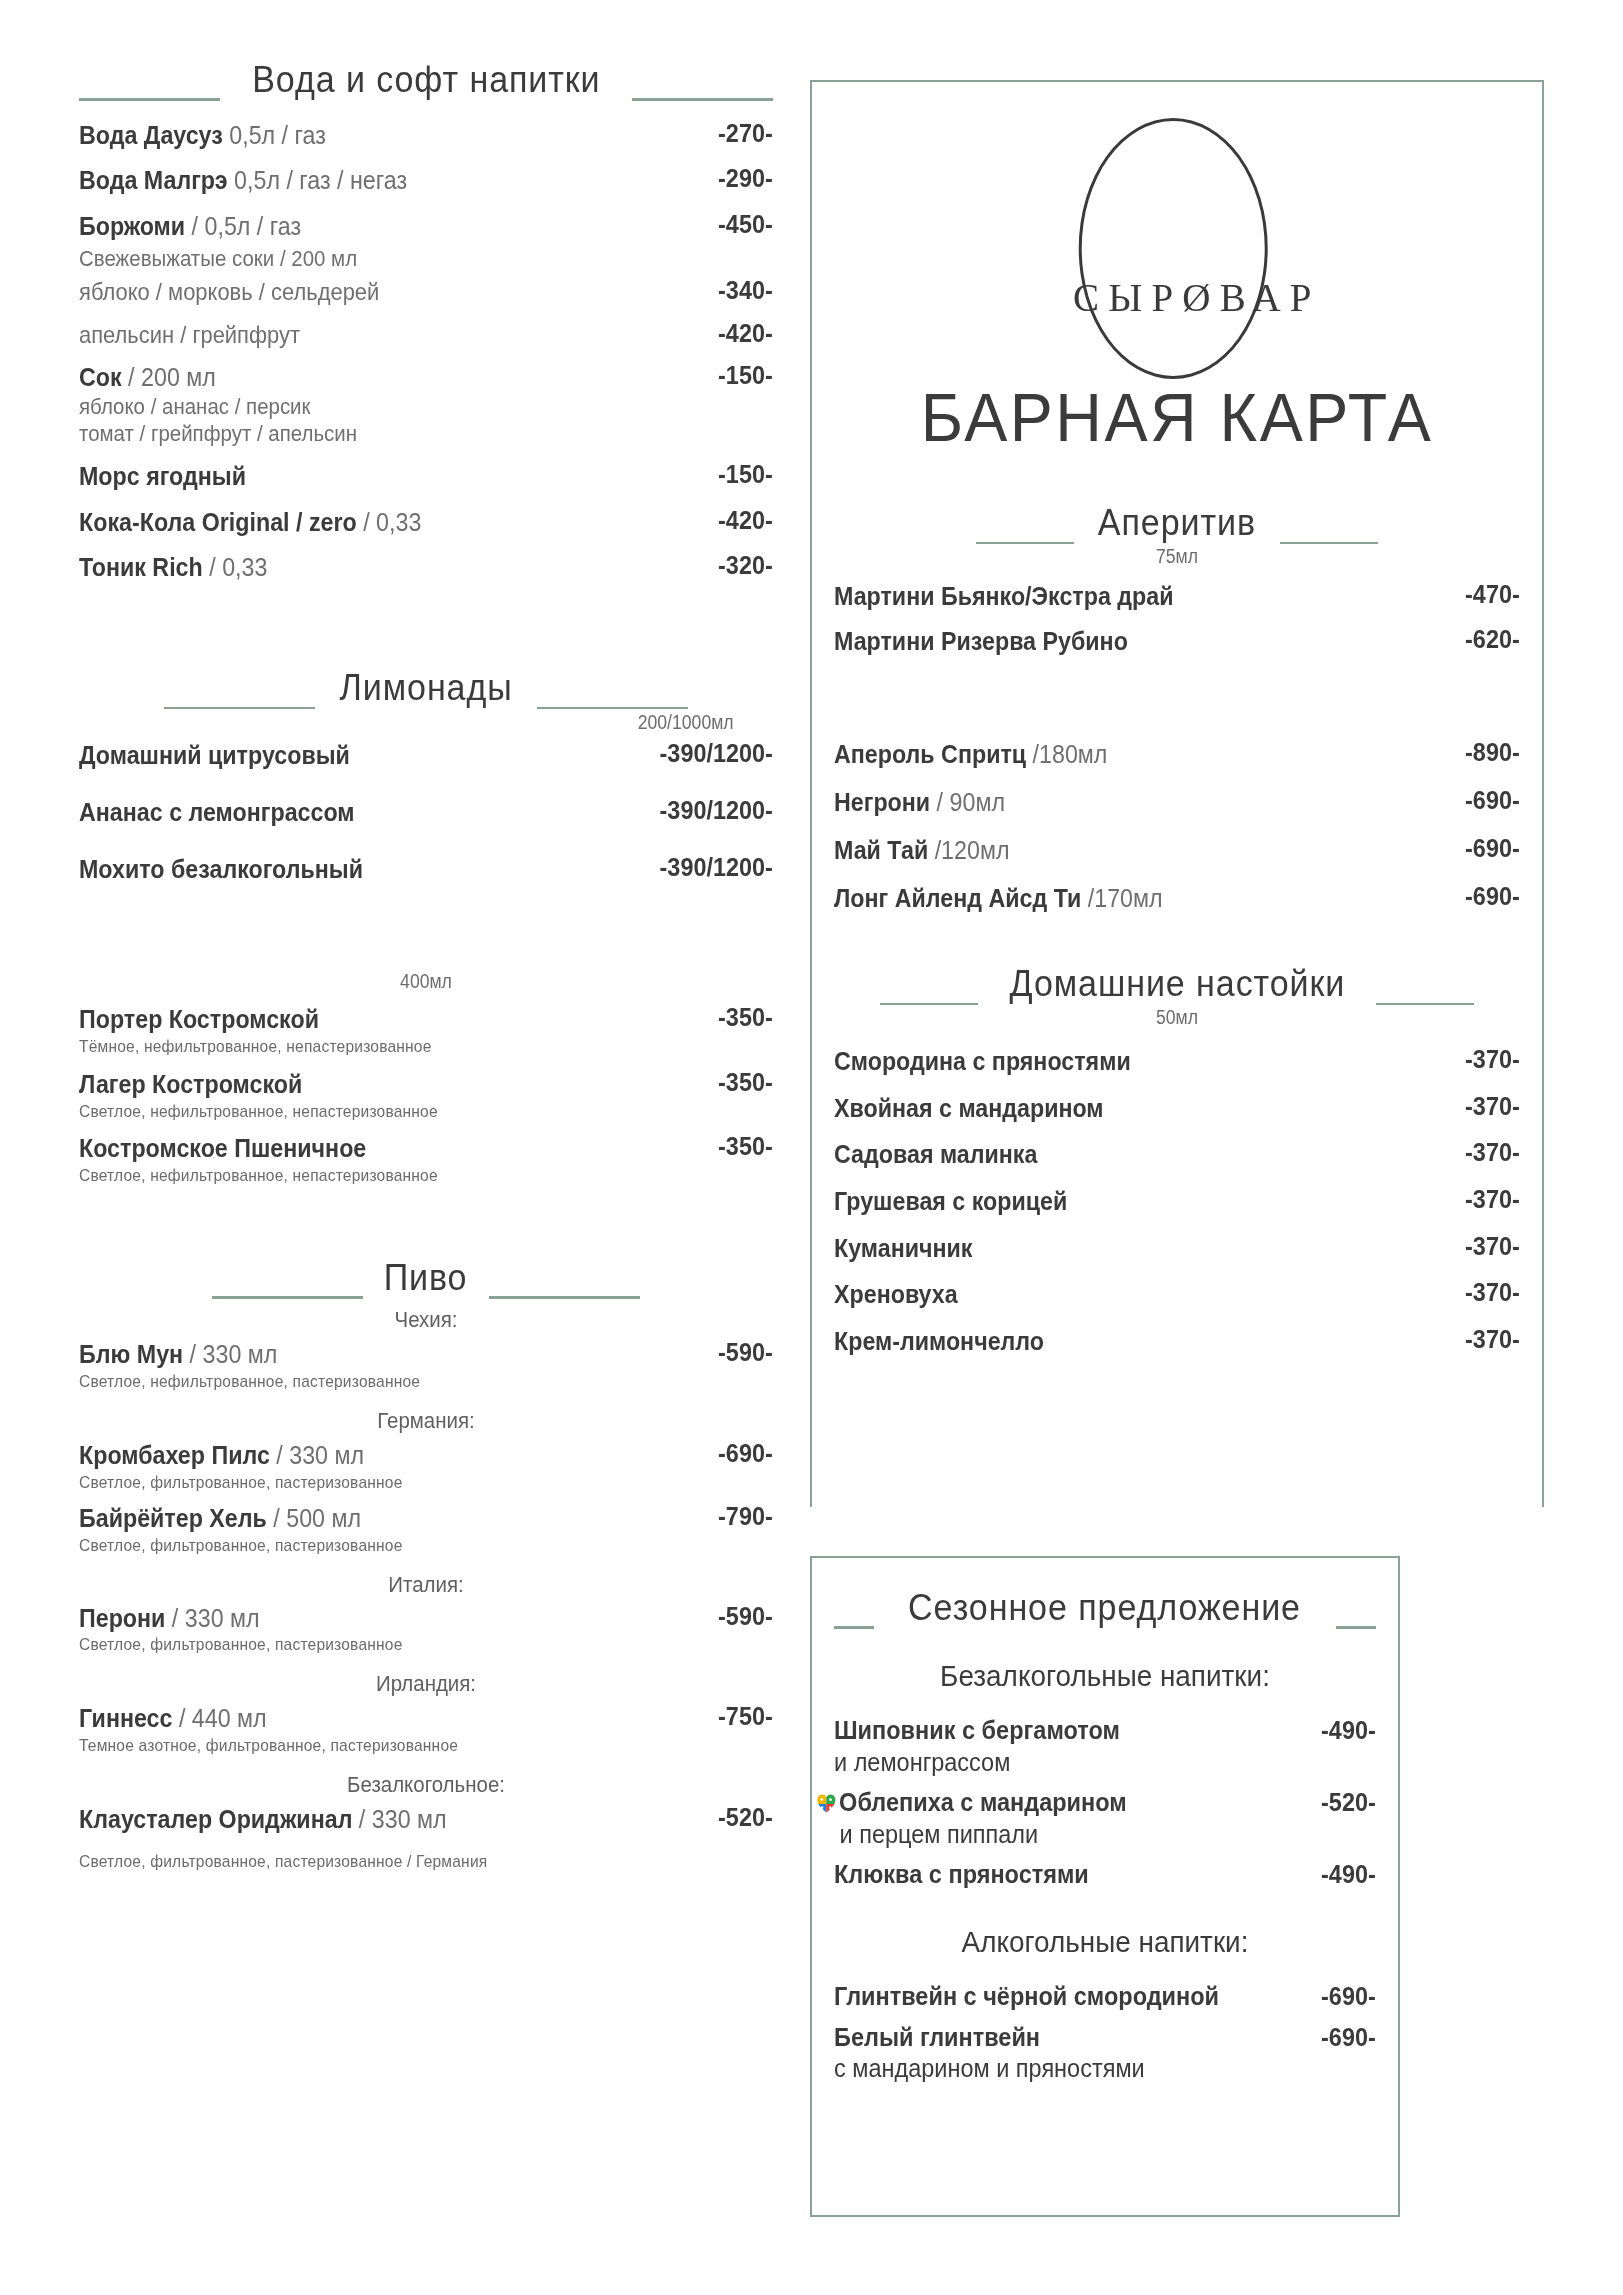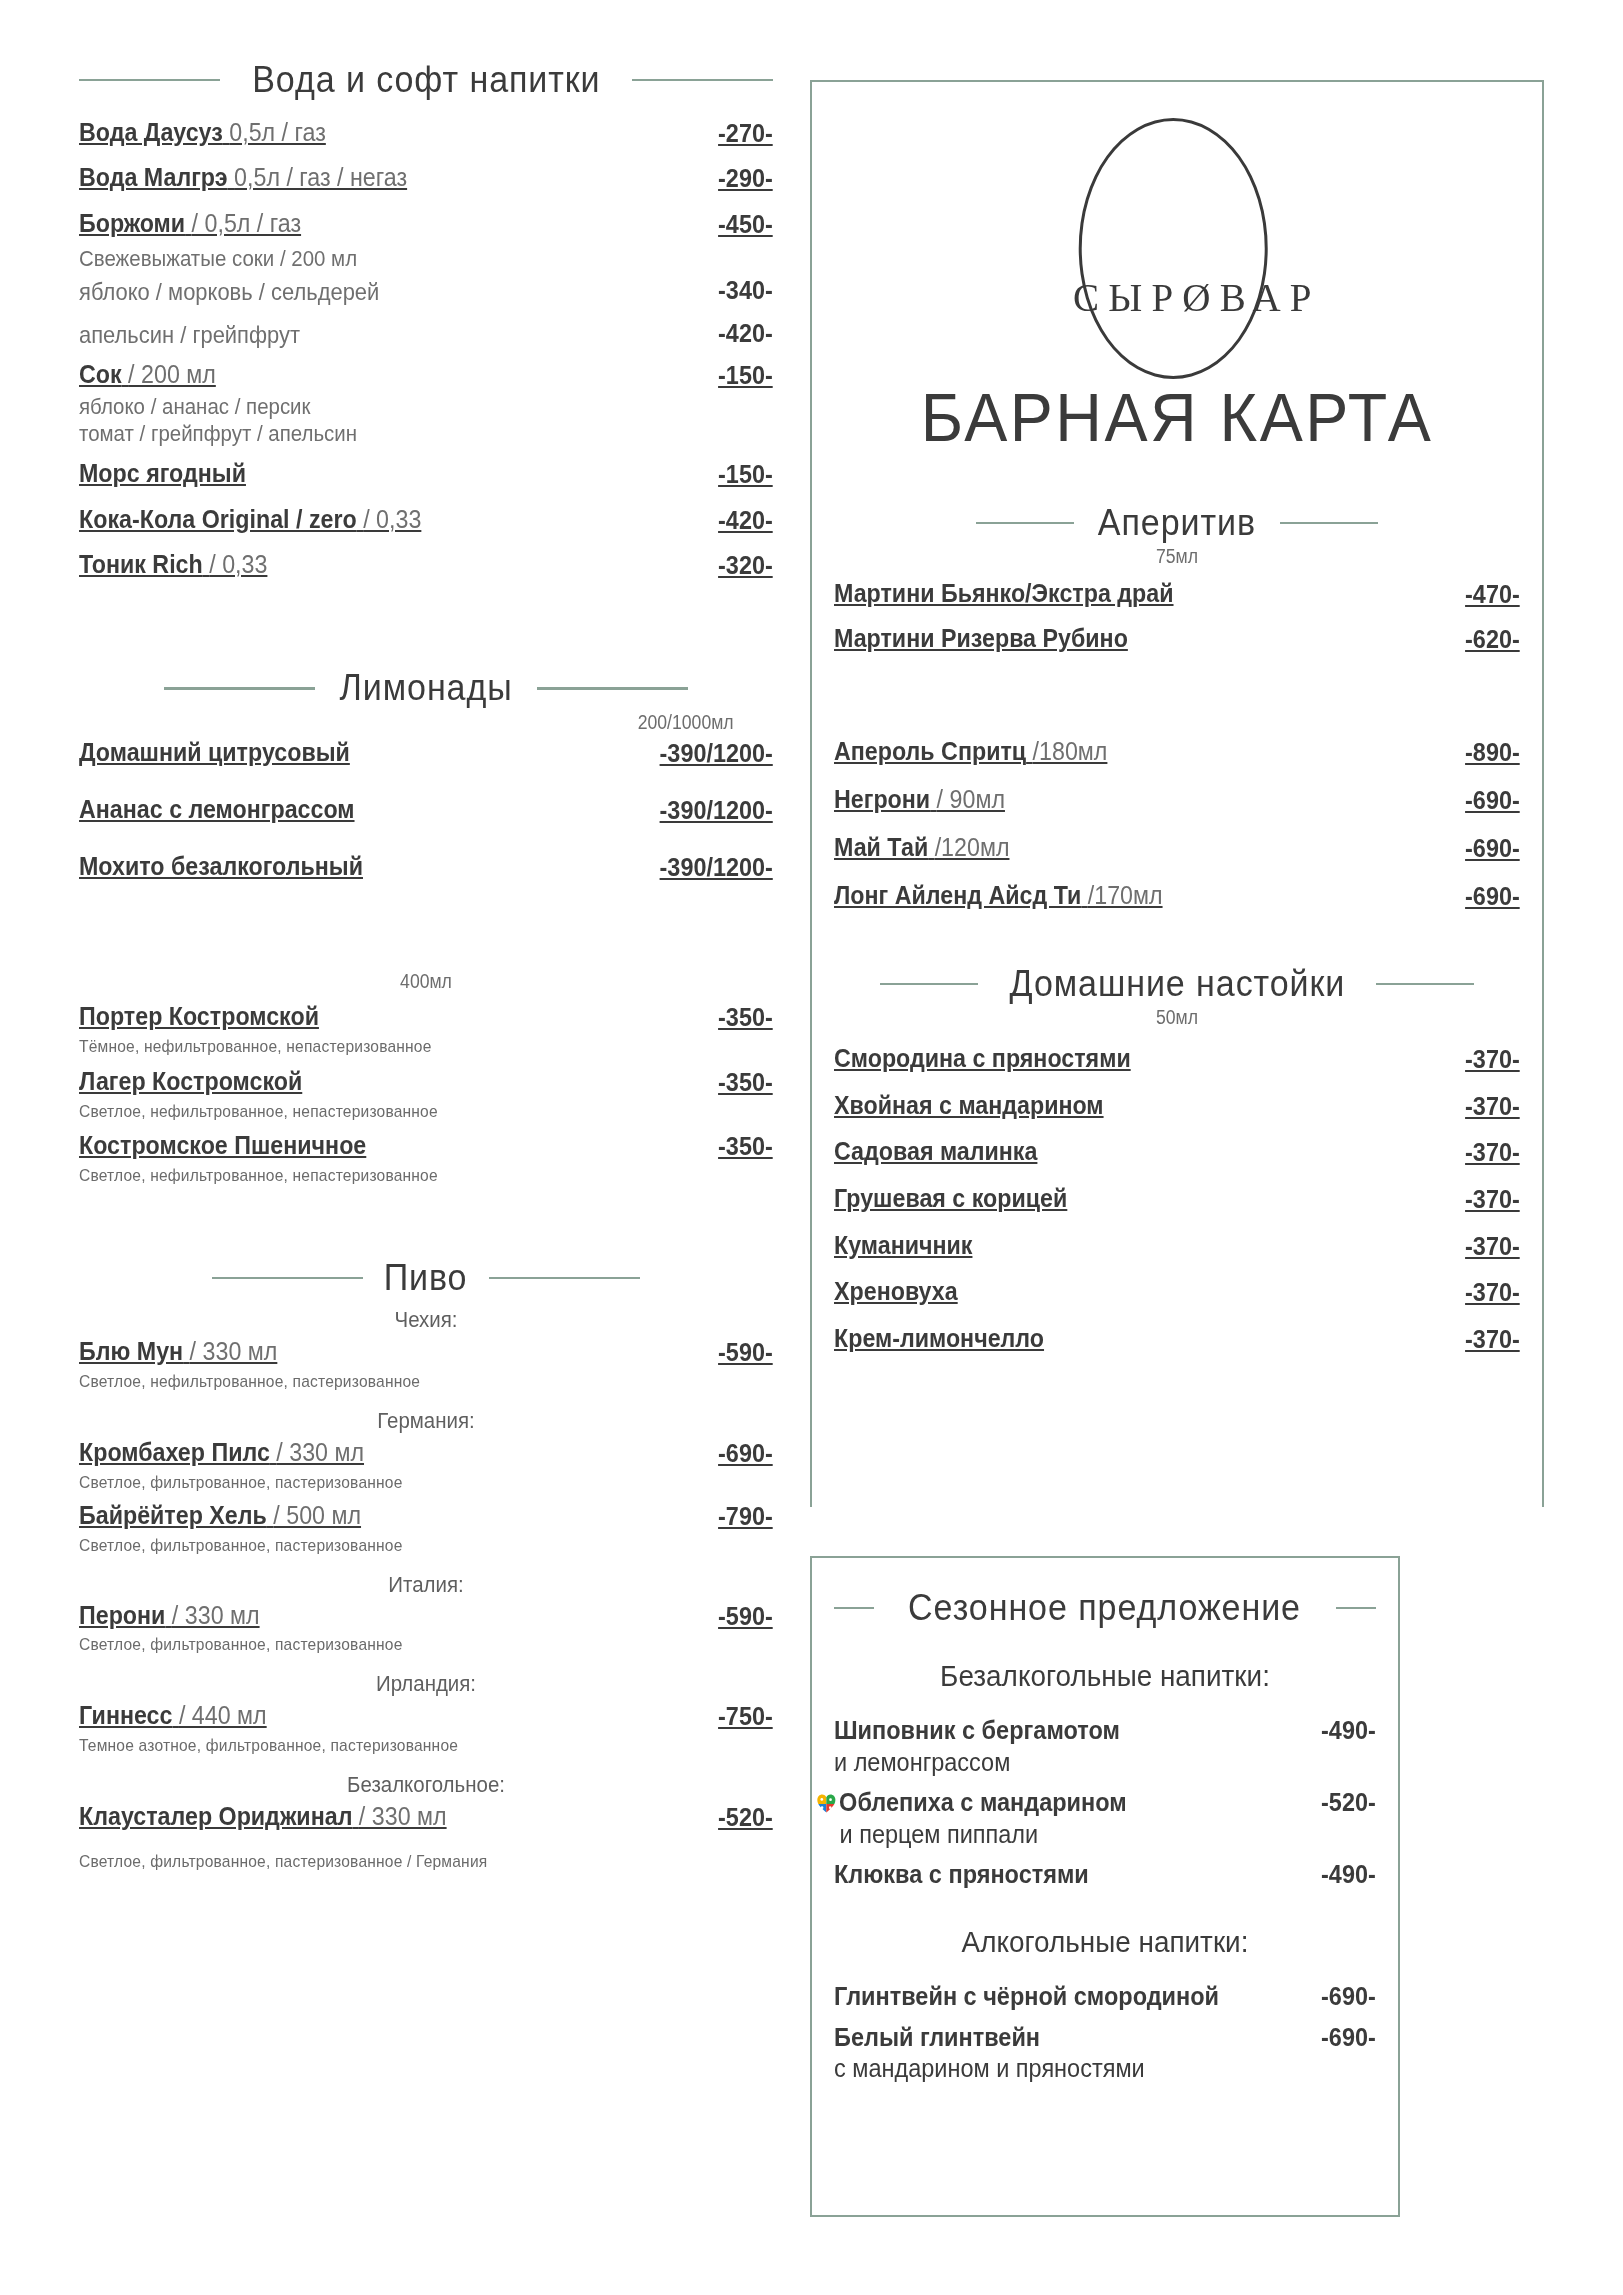--- a/index.html
+++ b/index.html
@@ -29,21 +29,21 @@
   }
   .season-box{
     position:absolute;left:810px;top:1556px;width:590px;height:661px;
     border:2px solid #8aa296;
     box-sizing:border-box;
     padding:0 22px;
   }
 
   
   .sec-head{
-    display:flex;align-items:center;justify-content:center;
+    display:flex;align-items:flex-end;justify-content:center;
     gap:17px;
     margin:0;
   }
   .sec-head .rule{
     flex:1 1 auto;height:2.6px;background:#8aa296;min-width:19.6px;max-width:151px;
   }
   .sec-head .rule.short{max-width:98px;}
   .sec-head .title{
     font-size:37px;font-weight:400;letter-spacing:1px;
     color:#3b3b3b;white-space:nowrap;
@@ -52,24 +52,23 @@
   }
   .sec-sub{
     text-align:center;font-size:19.6px;color:#6d6d6d;margin-top:1.3px;
     transform:scaleX(0.9);
   }
   .sec-sub.right-al{text-align:right;padding-right:5.2px;}
 
   
   .rows{margin-top:17px;}
   .row{
-    display:flex;align-items:flex-start;justify-content:space-between;
+    display:flex;align-items:flex-end;justify-content:space-between;
     gap:25px;
     margin-bottom:14.4px;
-    text-decoration:underline;
   }
   .row .nm{
     font-size:25px;color:#3b3b3b;line-height:1.12;
     transform:scaleX(0.93);transform-origin:left center;
   }
   .row .nm b{font-weight:700;}
   .row .nm .thin{font-weight:300;color:#6f6f6f;}
   .row .pr{
     font-size:26px;font-weight:700;color:#3b3b3b;white-space:nowrap;
     transform:scaleX(0.9);transform-origin:right center;

